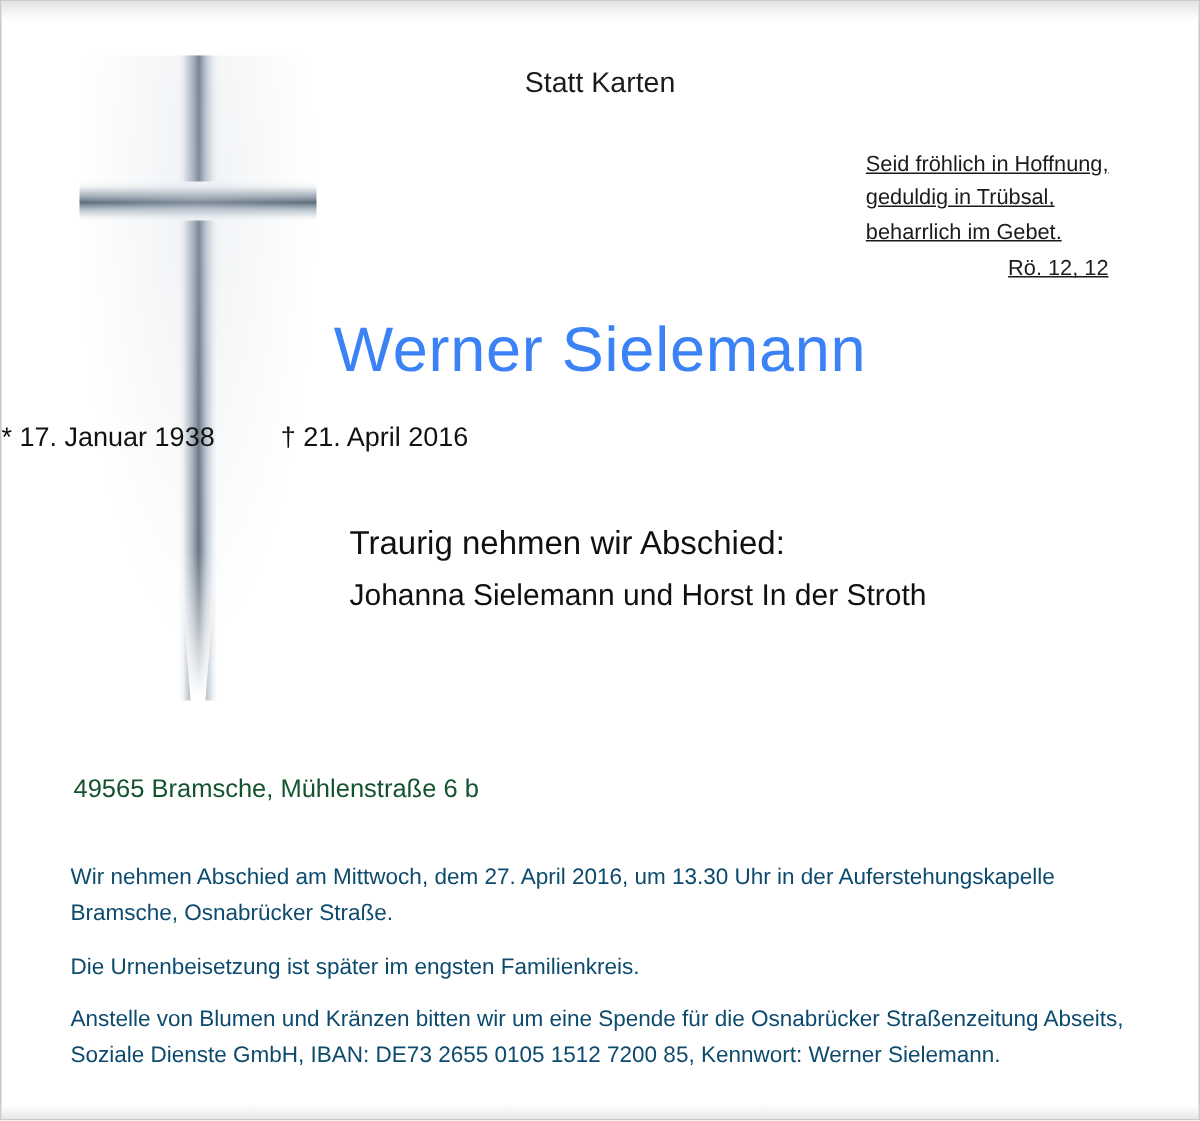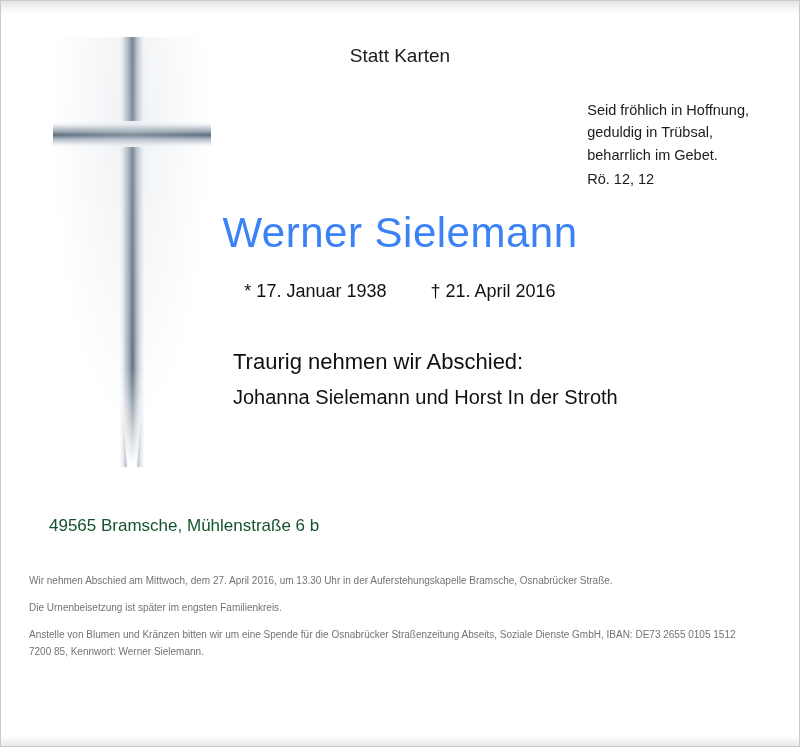--- a/index.html
+++ b/index.html
@@ -83,46 +83,47 @@
   .statt-karten {
     position: absolute;
     left: 0; right: 0;
     top: 44px;
     text-align: center;
     font-size: 19px;
     color: #1b1b1b;
   }
   .verse {
     position: absolute;
-    right: 50px;
+    right: 60px;
     top: 98px;
     text-align: left;
     font-size: 14.5px;
     line-height: 1.55;
     color: #1b1b1b;
+    text-decoration: underline;
   }
   .verse .ref {
     display: block;
+    text-align: right;
     margin-top: 2px;
   }
 
   .name {
     position: absolute;
     left: 0; right: 0;
     top: 208px;
     text-align: center;
     font-size: 42px;
     letter-spacing: 0.5px;
     color: #3b82f6;
   }
   .dates {
     position: absolute;
     left: 0; right: 0;
     top: 280px;
-    text-align: center;
     font-size: 18px;
     color: #111111;
   }
   .dates .gap {
     display: inline-block;
     width: 34px;
   }
 
   .mourners {
     position: absolute;
@@ -143,26 +144,26 @@
   .address {
     position: absolute;
     left: 48px;
     top: 515px;
     font-size: 17px;
     color: #14532d;
   }
 
   .notice {
     position: absolute;
-    left: 28px;
+    left: 46px;
     right: 42px;
     top: 572px;
-    font-size: 10px;
+    font-size: 15px;
     line-height: 1.62;
-    color: #737373;
+    color: #0c4a6e;
   }
   .notice p {
     margin: 0 0 11px 0;
   }
   .notice p:last-child { margin-bottom: 16px; }
 </style>
 </head>
 <body>
 
 <div class="obituary">

